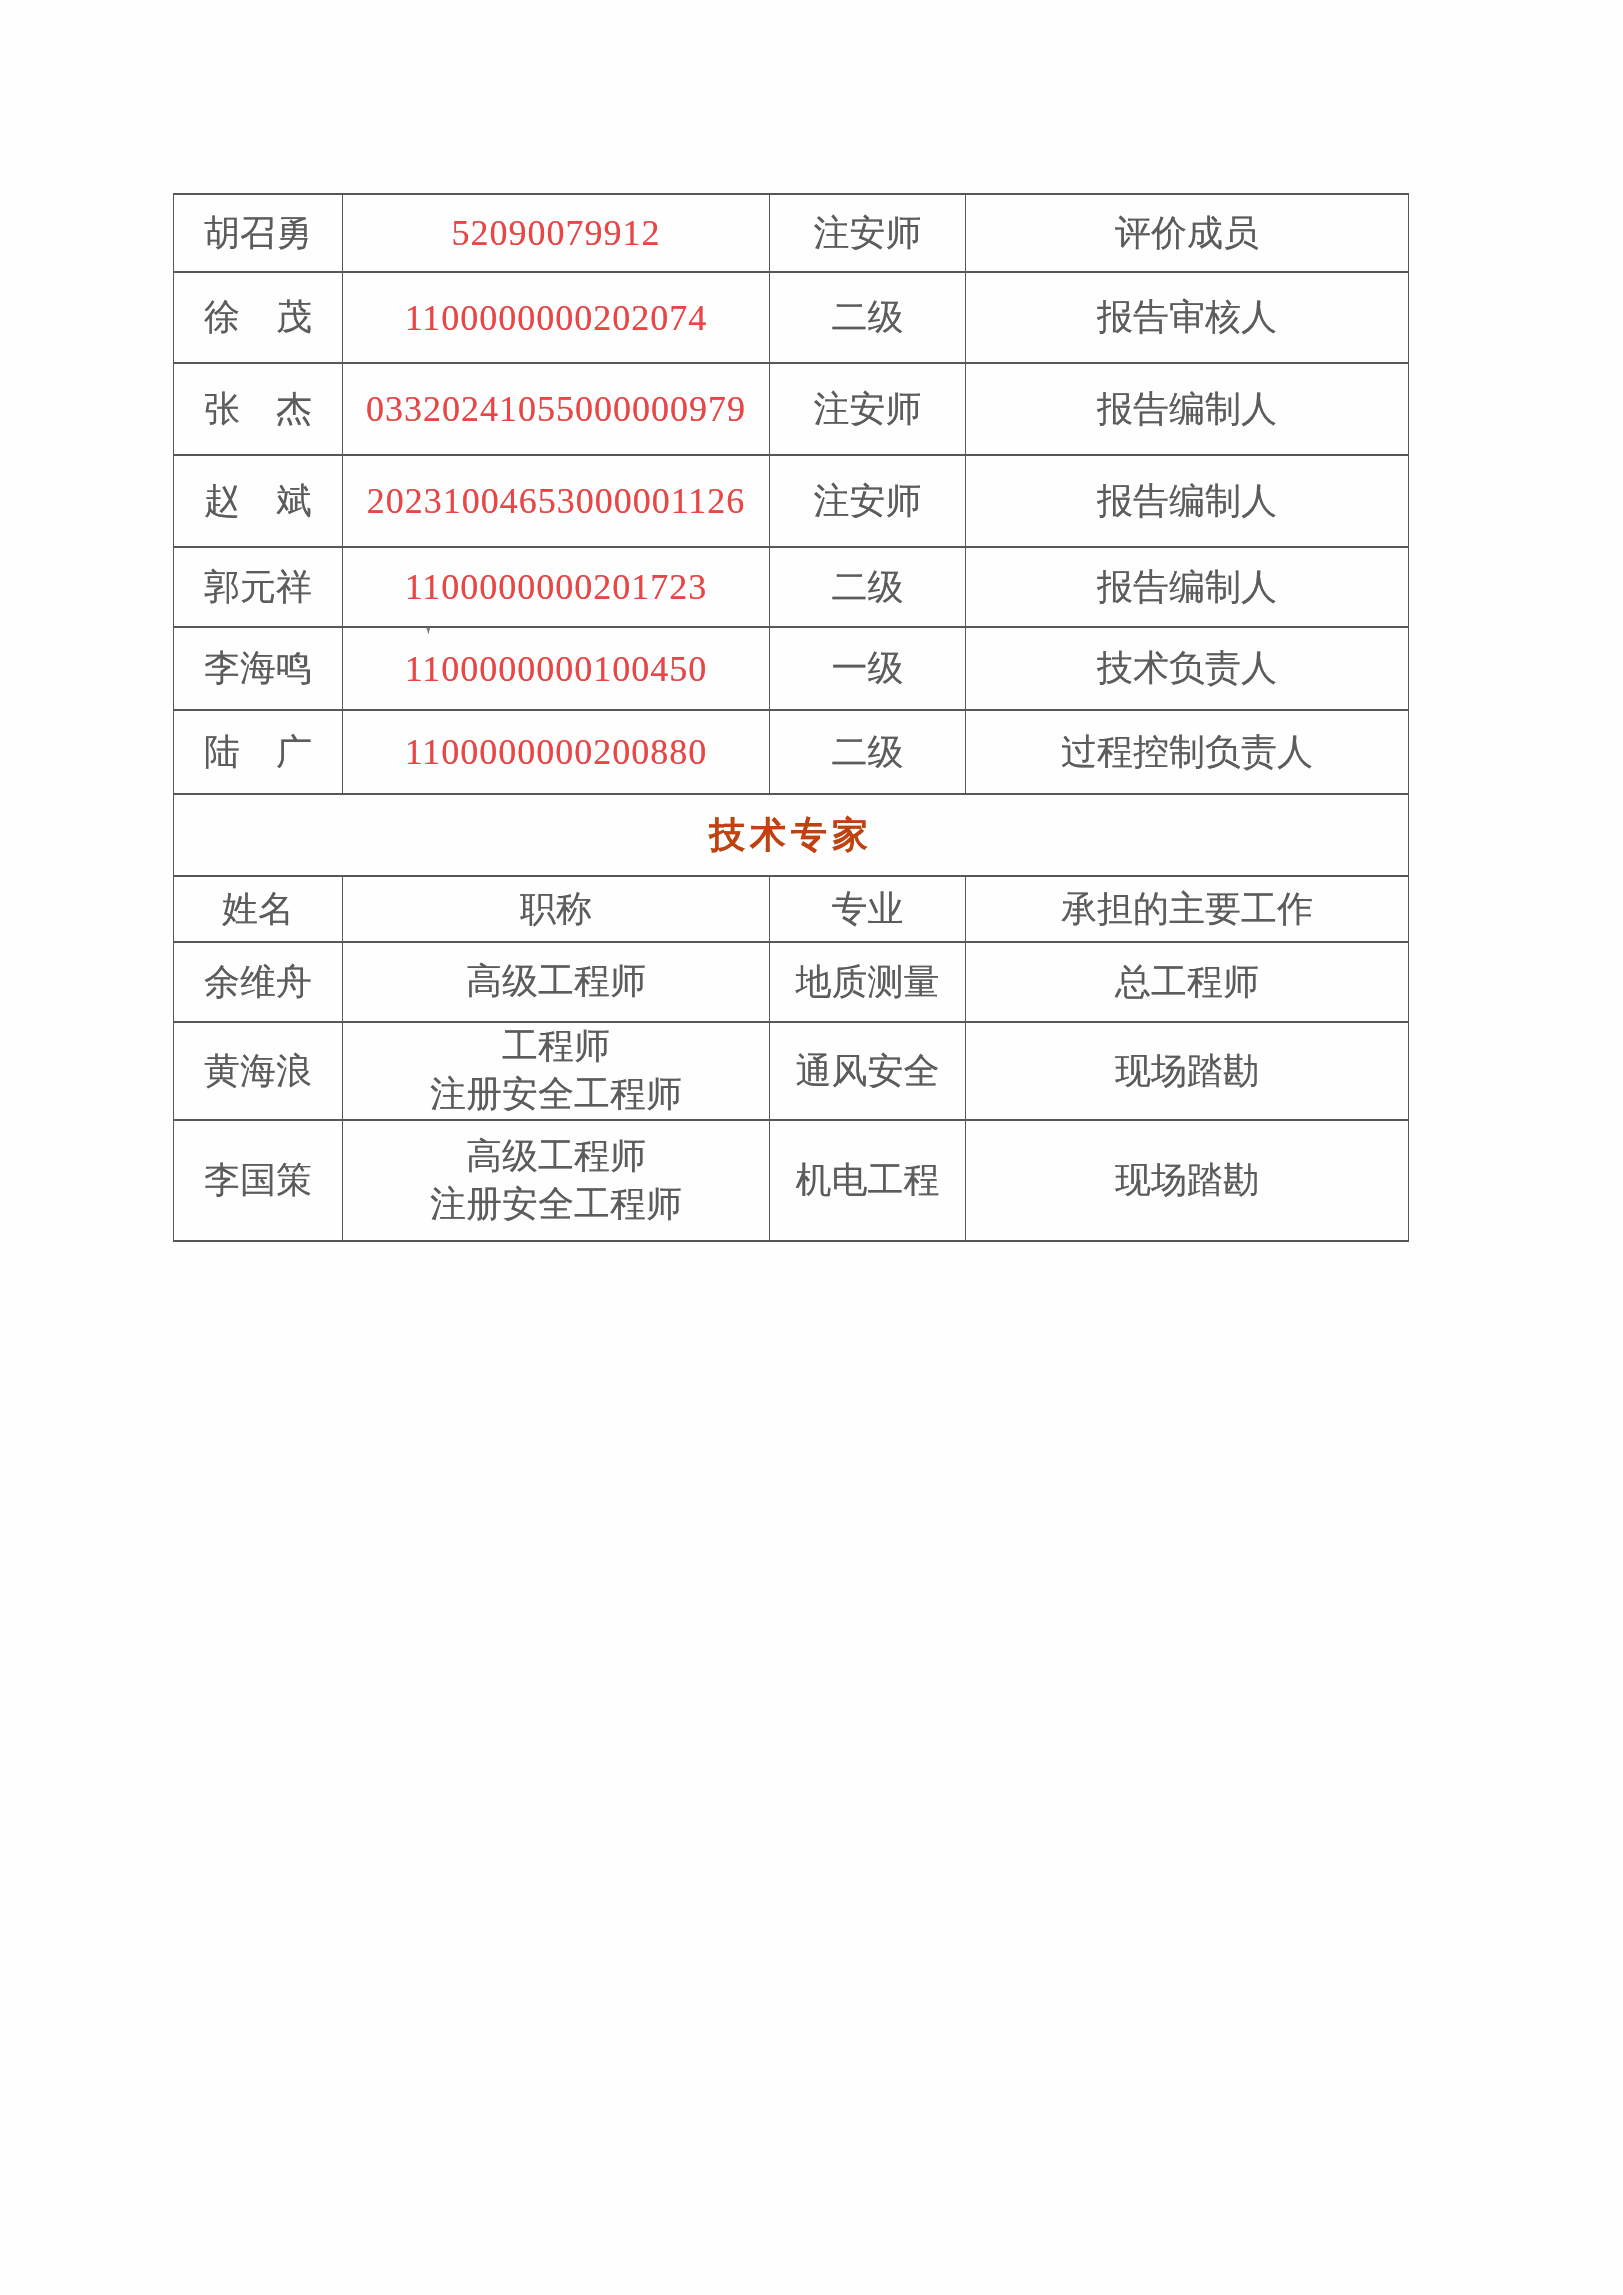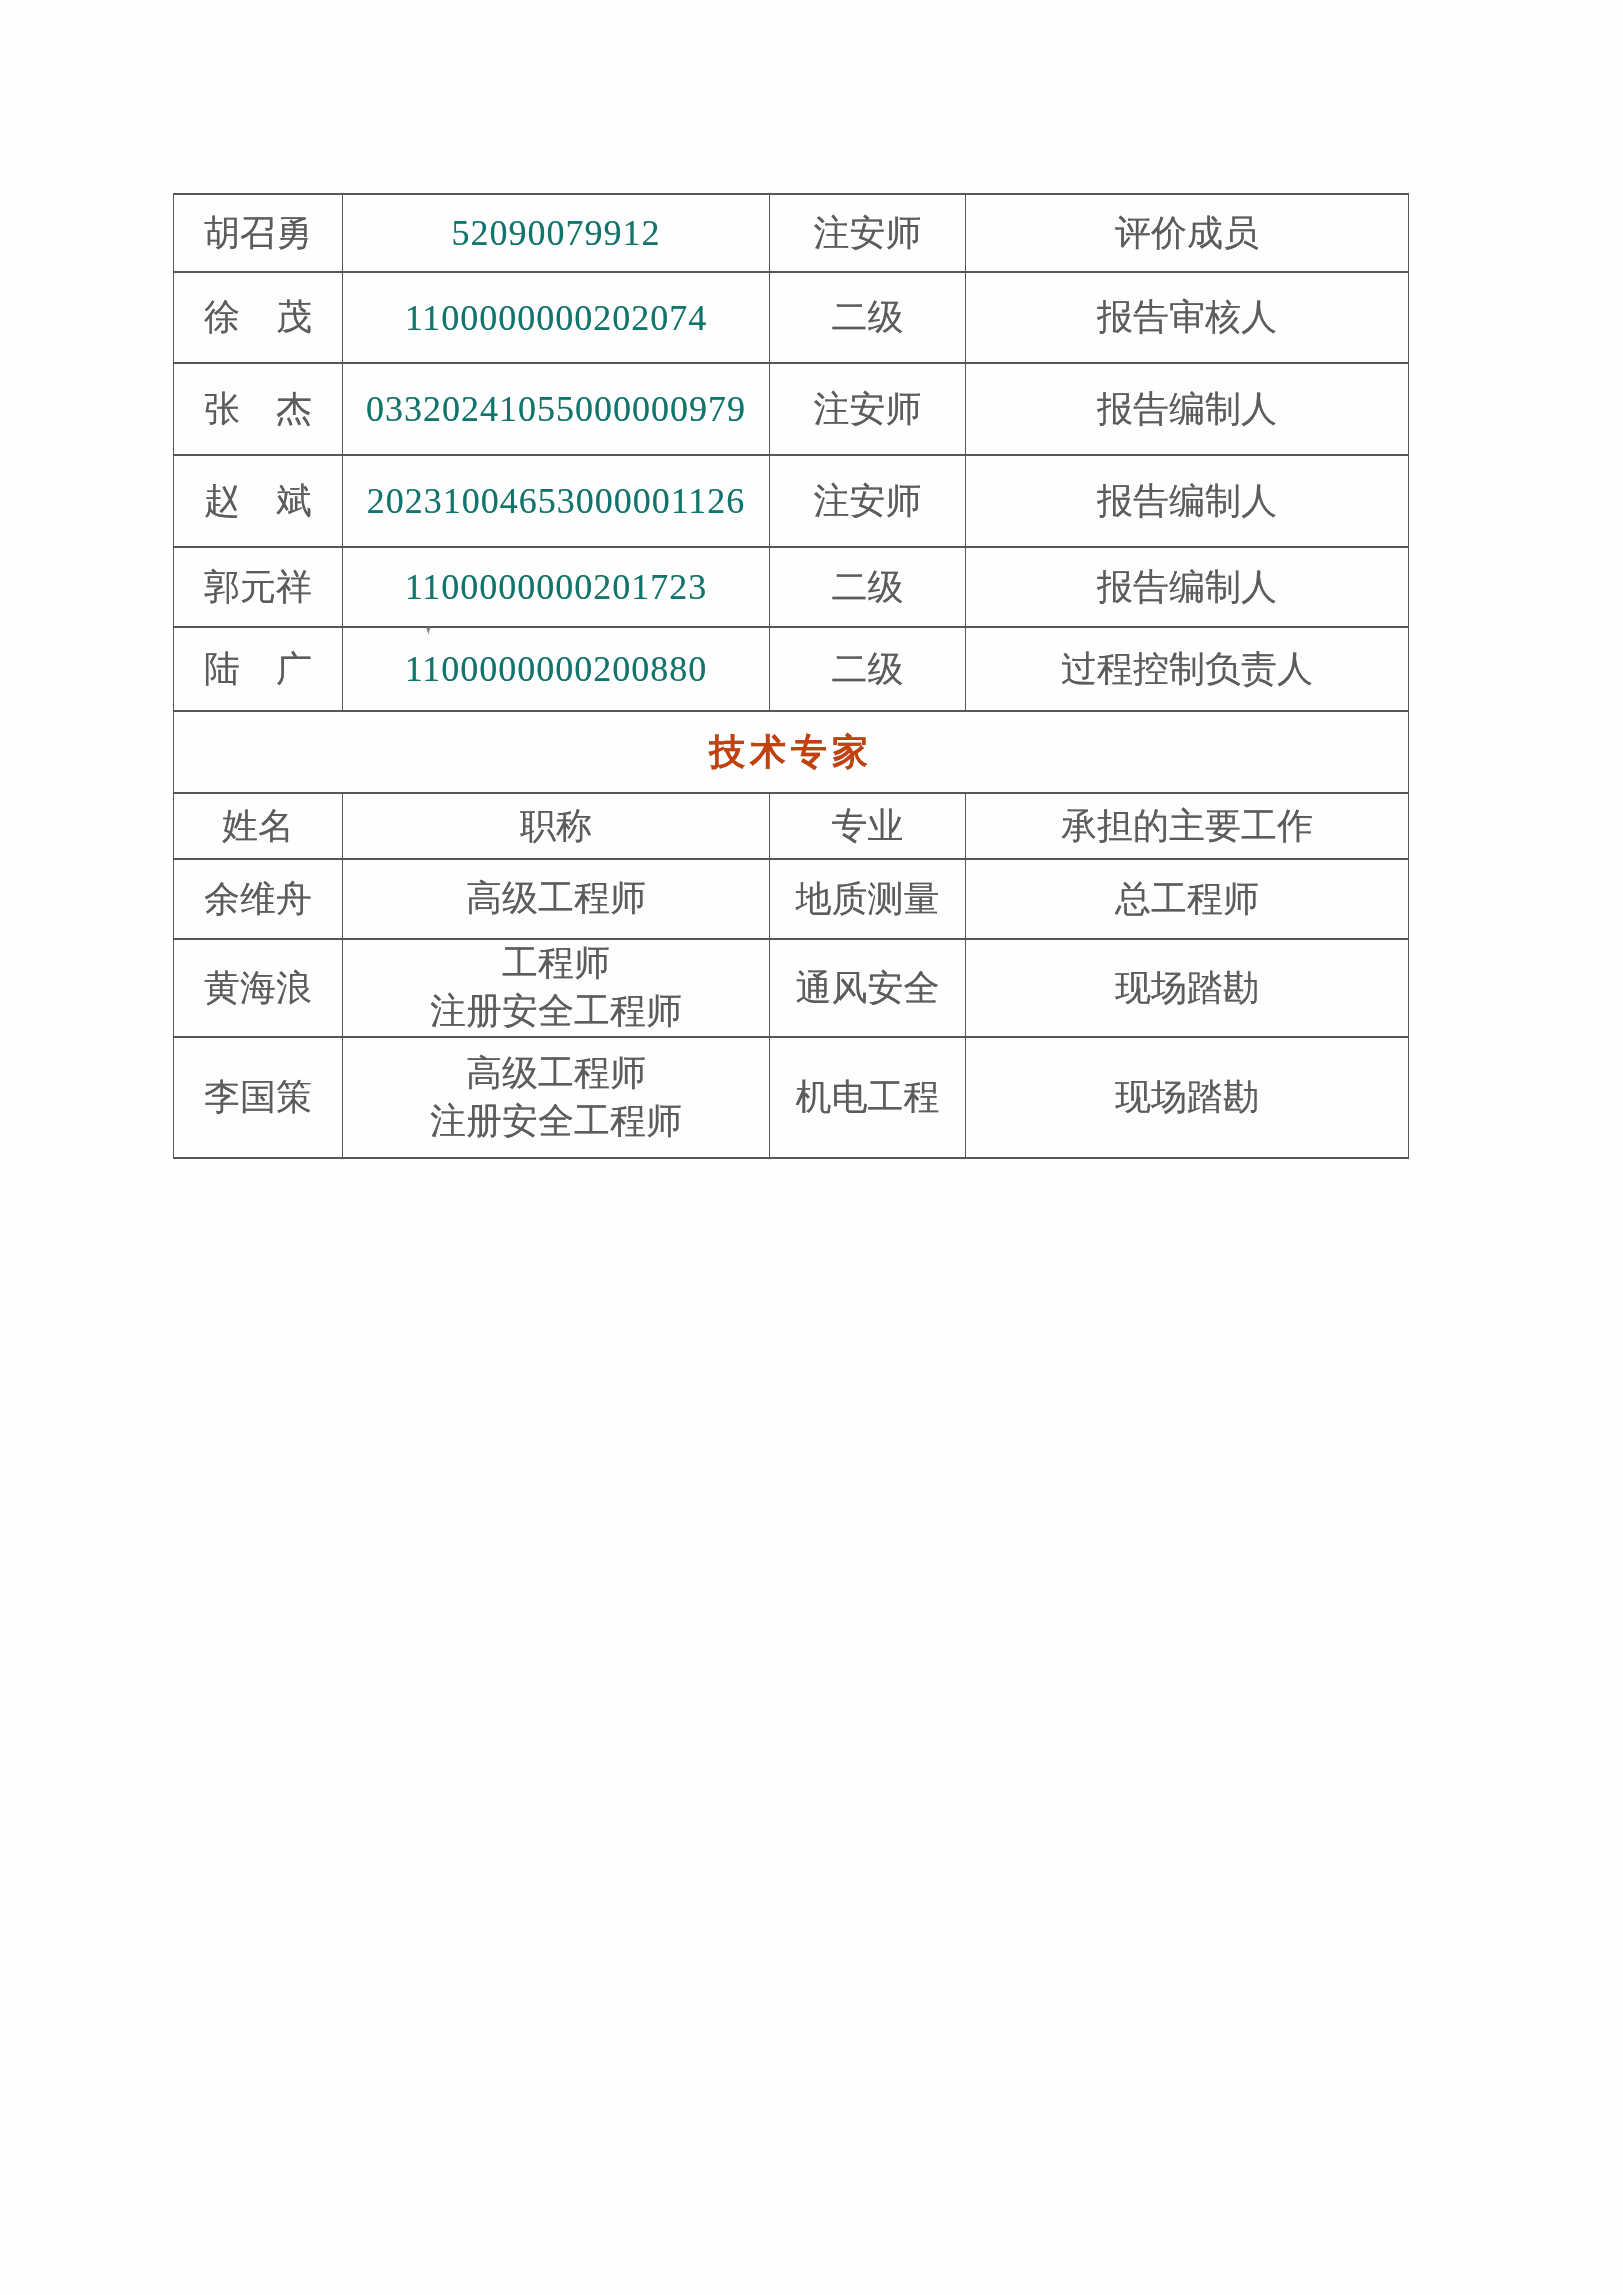--- a/index.html
+++ b/index.html
@@ -27,21 +27,21 @@
     text-align: center;
     vertical-align: middle;
     font-size: 36px;
     padding: 0;
     text-shadow: 0 0 0.5px rgba(92,92,92,0.55);
     overflow: hidden;
   }
   td.num {
     font-size: 37px;
     letter-spacing: 1px;
-    color: #0f766e;
+    color: #ef4444;
   }
   td.section-title-cell {
     font-weight: bold;
     font-size: 30px;
     letter-spacing: 4.9px;
     color: #c2410c;
   }
   .title-line { display: block; line-height: 1.32; }
   .title-line:empty { display: none; }
   .speck {
@@ -91,20 +91,26 @@
         <td class="num">20231004653000001126</td>
         <td>注安师</td>
         <td>报告编制人</td>
       </tr>
       <tr style="height:80px">
         <td>郭元祥</td>
         <td class="num">1100000000201723</td>
         <td>二级</td>
         <td>报告编制人</td>
       </tr>
+      <tr style="height:83px">
+        <td>李海鸣</td>
+        <td class="num">1100000000100450</td>
+        <td>一级</td>
+        <td>技术负责人</td>
+      </tr>
       <tr style="height:84px">
         <td>陆　广</td>
         <td class="num">1100000000200880</td>
         <td>二级</td>
         <td>过程控制负责人</td>
       </tr>
       <tr style="height:82px">
         <td class="section-title-cell" colspan="4">技术专家</td>
       </tr>
       <tr style="height:66px">

